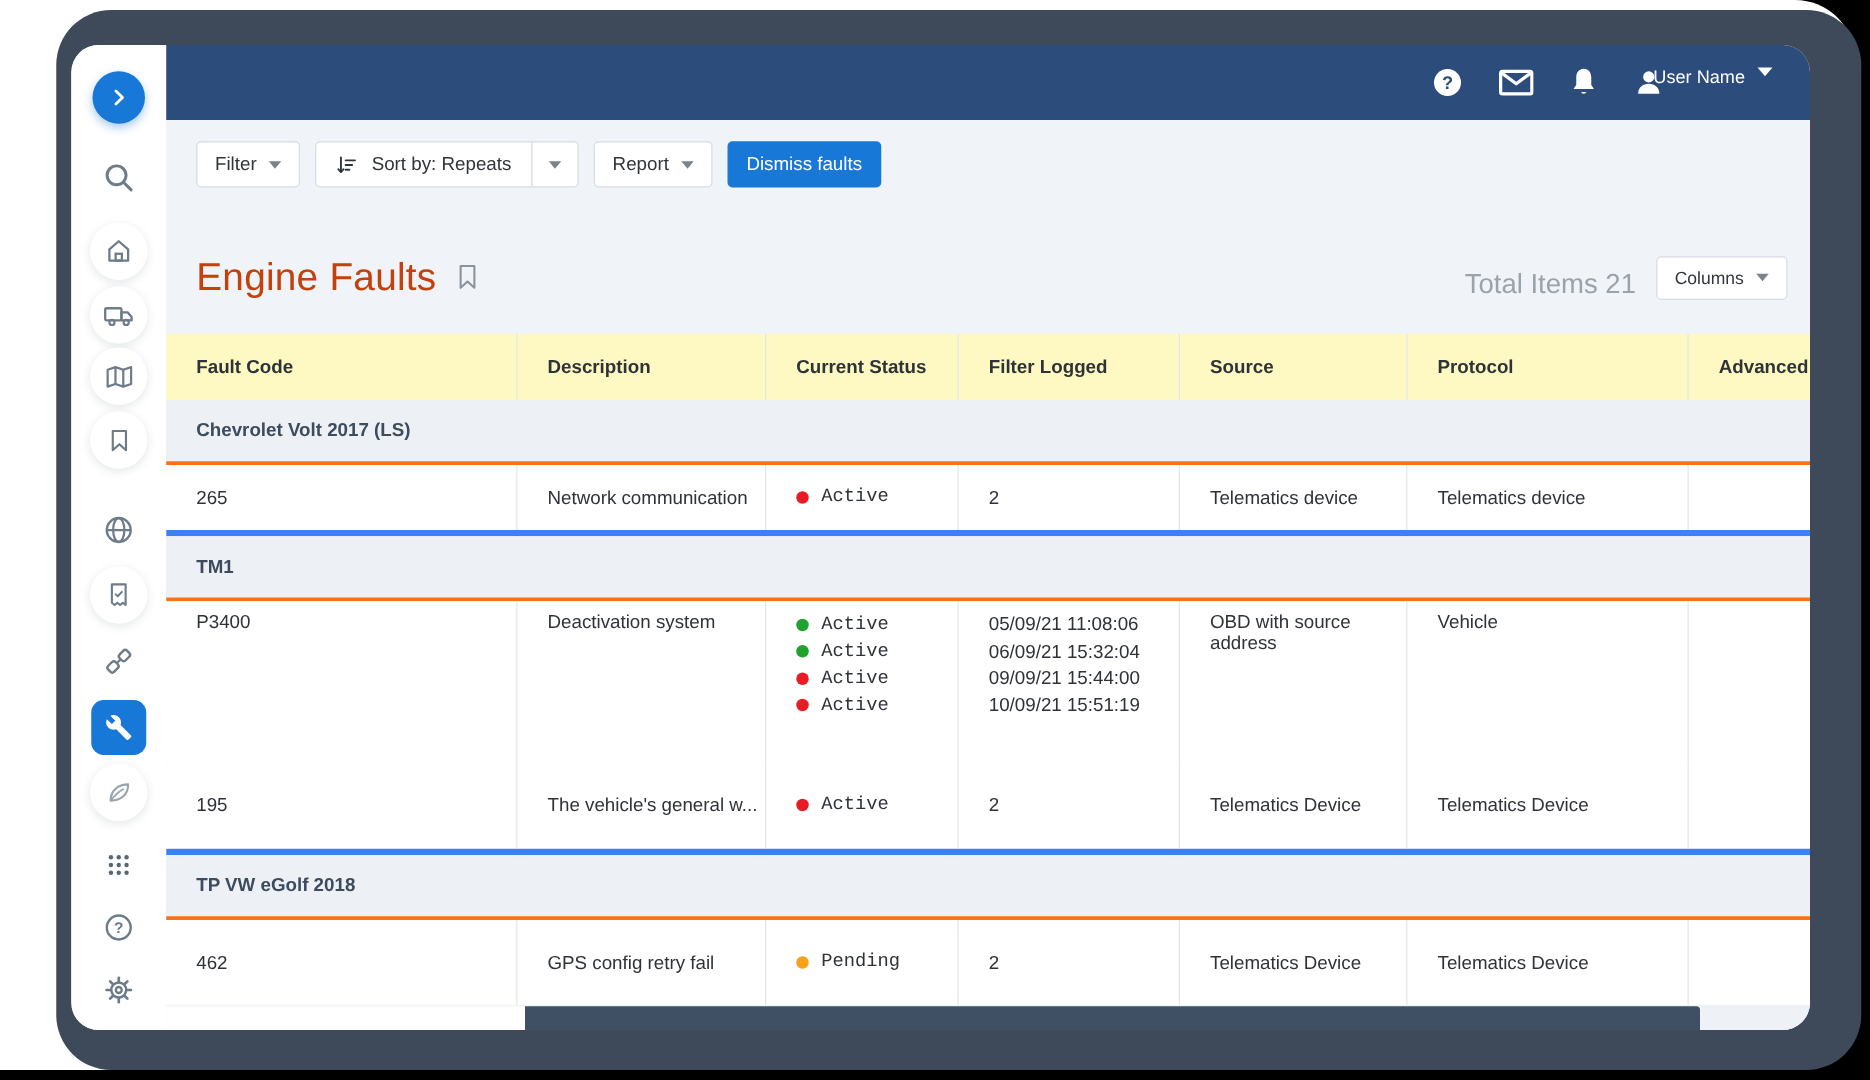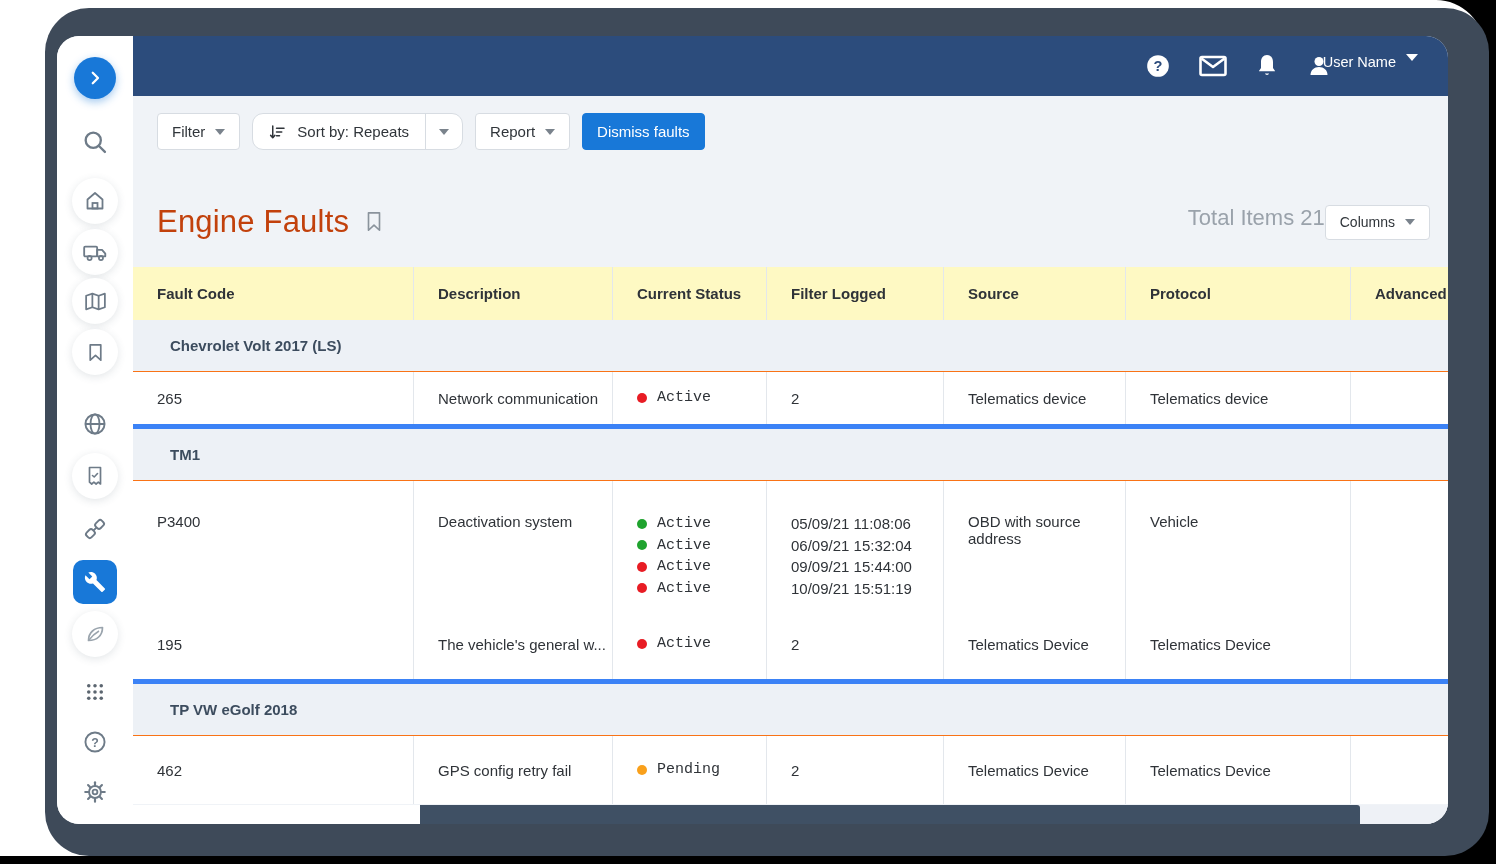--- a/index.html
+++ b/index.html
@@ -24,47 +24,47 @@
   .topbar .username { color:#fff; font-size:14.5px; margin-left:-18px; }
   .caret-down-white { width:0; height:0; border-left:6px solid transparent; border-right:6px solid transparent; border-top:7px solid #fff; }
   .user-group { display:flex; gap:10px; cursor:pointer; }
 
   .content { position:absolute; top:60px; left:0; right:0; bottom:0; background:#f0f3f7; }
 
   
   .toolbar { position:absolute; top:17px; left:24px; display:flex; gap:12px; }
   .btn { height:37px; background:#fff; border:1px solid #d7dce2; border-radius:4px; display:flex; align-items:center; font-size:15px; color:#30353a; padding:0 14px; cursor:pointer; }
   .btn .caret { width:0; height:0; border-left:5px solid transparent; border-right:5px solid transparent; border-top:6px solid #7a838c; margin-left:10px; }
-  .btn-seg { padding:0;border-radius:11px; }
+  .btn-seg { padding:0; }
   .btn-seg .seg-main { display:flex; align-items:center; gap:10px; padding:0 16px; height:100%; }
   .btn-seg .seg-caret { border-left:1px solid #d7dce2; height:100%; display:flex; align-items:center; padding:0 13px; }
   .btn-seg .seg-caret .caret { margin-left:0; }
   .btn-primary { background:#1878d8; border-color:#1878d8; color:#fff; font-size:15px; }
 
   
   .title-row { position:absolute; top:100px; left:24px; right:18px; height:52px; display:flex; align-items:center; justify-content:space-between; }
   .title-left { display:flex; align-items:center; gap:14px; }
   .page-title { font-size:31px; color:#c2410c; font-weight:400; letter-spacing:.2px; }
-  .title-right { display:flex; align-items:flex-start; gap:0; }
+  .title-right { display:flex; align-items:flex-end; gap:16px; }
   .total-items { font-size:22px; color:#9aa2ab; }
   .btn-columns { height:35px; font-size:14px; }
 
   
   .table { position:absolute; top:171px; left:0; width:1315px; }
   .trow { display:grid; grid-template-columns:280px 199px 154px 177px 182px 225px 1fr; background:#fff; }
   .thead { background:#fef9c3; height:53px; }
   .thead .cell { color:#fff; font-weight:bold; font-size:15px; display:flex; align-items:center; padding-left:24px; border-left:1px solid rgba(255,255,255,.22); }
   .thead .cell:first-child { border-left:none; }
-  .group-row { height:52px; background:#edf1f6; display:flex; align-items:center; padding-left:37px; font-size:15px; font-weight:bold; color:#3c4c5e; border-bottom:1px solid #f97316; }
+  .group-row { height:52px; background:#edf1f6; display:flex; align-items:center; padding-left:24px; font-size:15px; font-weight:bold; color:#3c4c5e; border-bottom:3px solid #f97316; }
   .trow .cell { border-left:1px solid #e3e7ec; padding-left:24px; display:flex; align-items:center; font-size:15px; color:#2f3338; }
   .trow .cell:first-child { border-left:none; }
   .trow.bordered { border-bottom:5px solid #3b82f6; }
   .r-265 { height:57px; }
   .r-p3400 { height:128px; }
-  .r-p3400 .cell { align-items:flex-start; padding-top:32px; }
+  .r-p3400 .cell { align-items:flex-start; padding-top:8px; }
   .r-168 { height:75px; }
   .r-462 { height:68px; }
   .status-stack, .times-stack { display:flex; flex-direction:column; }
   .status-line { display:flex; align-items:center; gap:10px; line-height:21.5px; height:21.5px;font-family:Liberation Mono, monospace; }
   .dot { width:10px; height:10px; border-radius:50%; flex:0 0 auto; }
   .dot-green { background:#1fa32e; }
   .dot-red { background:#e81c24; }
   .dot-orange { background:#f9a01b; }
   .times-stack div { line-height:21.5px; height:21.5px; }
 

